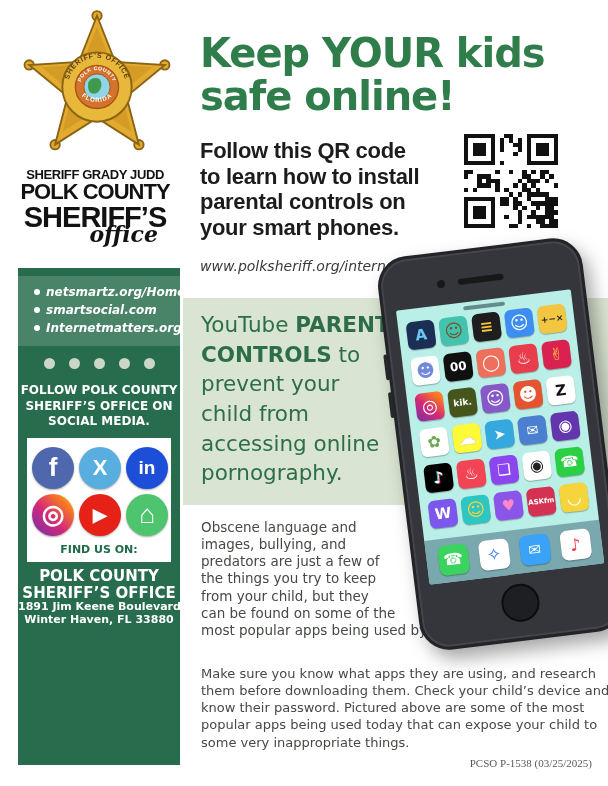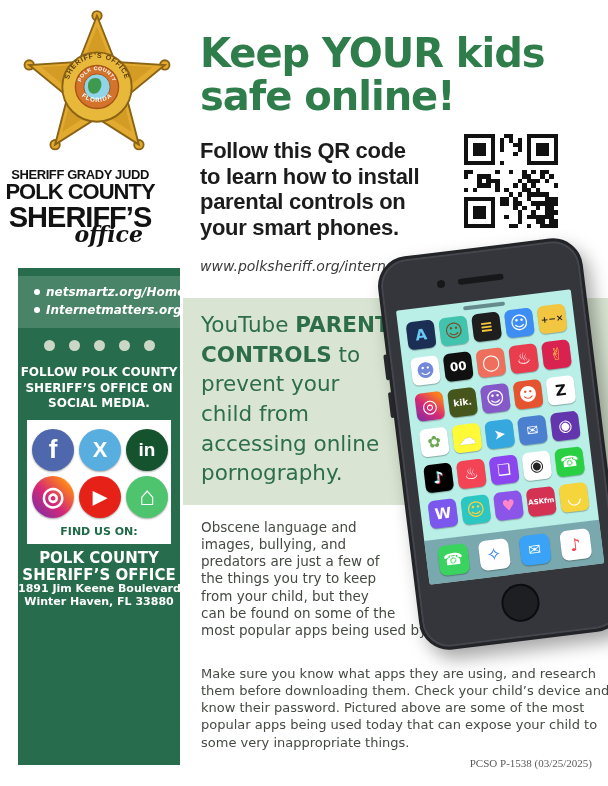--- a/index.html
+++ b/index.html
@@ -1,20 +1,20 @@
 <!DOCTYPE html>
 <html><head>
 <meta charset="utf-8">
 <style>
   html,body{margin:0;padding:0;background:#888;}
   .page{position:relative;width:608px;height:786px;background:#fff;overflow:hidden;
         font-family:"DejaVu Sans",sans-serif;}
   
   .badge{position:absolute;left:22px;top:8px;width:150px;height:158px;}
-  .wordmark{position:absolute;left:1px;top:168px;width:158px;text-align:center;color:#121212;
+  .wordmark{position:absolute;left:16px;top:168px;width:158px;text-align:center;color:#121212;
             font-family:"Liberation Sans",sans-serif;font-weight:bold;line-height:1.0;}
   .wm1{font-size:13px;letter-spacing:-0.4px;}
   .wm2{font-size:22px;letter-spacing:-1px;}
   .wm3{font-size:29px;letter-spacing:-1px;}
   .wm4{font-family:"DejaVu Serif",serif;font-style:italic;font-weight:bold;font-size:22px;
        text-align:right;padding-right:16px;margin-top:-9px;}
   
   .h1{position:absolute;left:200px;top:32px;width:400px;color:#2e7d4b;font-weight:bold;
       font-size:40px;line-height:1.07;letter-spacing:-1px;white-space:pre;}
   .qr-instr{position:absolute;left:200px;top:138px;width:270px;color:#1c1c1c;font-weight:bold;
@@ -257,38 +257,39 @@
 them before downloading them. Check your child’s device and
 know their password. Pictured above are some of the most
 popular apps being used today that can expose your child to
 some very inappropriate things.</div>
   <div class="footer-code">PCSO P-1538 (03/25/2025)</div>
 
   <div class="sidebar">
     <div class="sb-box">
       <ul id="websites">
           <li class="sb-site">netsmartz.org/Home</li>
+          <li class="sb-site">smartsocial.com</li>
           <li class="sb-site">Internetmatters.org/</li>
         </ul>
     </div>
     <div class="dots" id="dots">
         <span class="dot"></span>
         <span class="dot"></span>
         <span class="dot"></span>
         <span class="dot"></span>
         <span class="dot"></span>
       </div>
     <div class="sb-follow">FOLLOW POLK COUNTY
 SHERIFF’S OFFICE ON
 SOCIAL MEDIA.</div>
     <div class="sb-white">
       <div class="soc-grid" id="social-grid">
           <div class="soc" style="background: rgb(78, 103, 173); font-size: 26px;">f</div>
           <div class="soc" style="background: rgb(88, 174, 222); font-size: 22px;">X</div>
-          <div class="soc" style="background: #14532d; font-size: 19px;">in</div>
+          <div class="soc" style="background: #1d4ed8; font-size: 19px;">in</div>
           <div class="soc" style="background: linear-gradient(45deg, rgb(123, 46, 168) 5%, rgb(214, 41, 118) 45%, rgb(250, 126, 30) 80%, rgb(254, 218, 117)); font-size: 26px;">◎</div>
           <div class="soc" style="background: rgb(230, 33, 23); font-size: 18px;">▶</div>
           <div class="soc" style="background: rgb(78, 196, 111); font-size: 26px;">⌂</div>
         </div>
       <div class="findus-h">FIND US ON:</div>
     </div>
     <div class="sb-org">POLK COUNTY
 SHERIFF’S OFFICE</div>
     <div class="sb-addr">1891 Jim Keene Boulevard
 Winter Haven, FL 33880</div>

